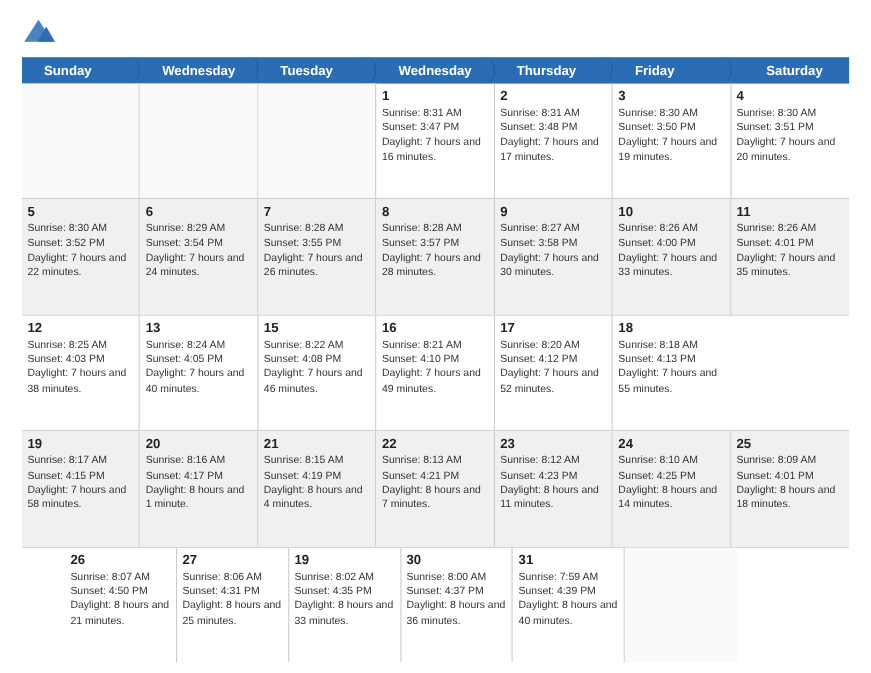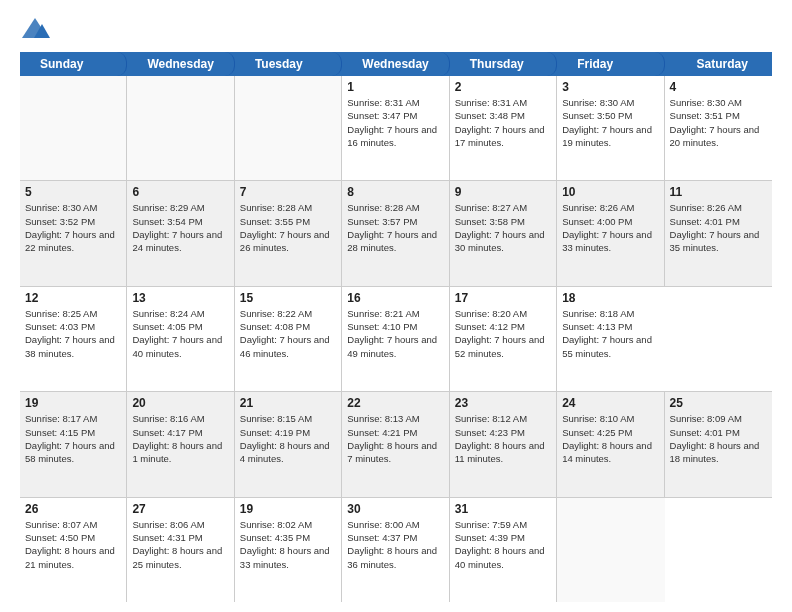--- a/index.html
+++ b/index.html
@@ -85,21 +85,21 @@
       flex: 1;
       display: flex;
       flex-direction: column;
     }
     .cal-week {
       flex: 1;
       display: grid;
       grid-template-columns: repeat(7, 1fr);
       border-bottom: 1px solid #ccc;
     }
-    .cal-week:last-child { border-bottom: none; }
+    .cal-week:last-child { border-bottom: none; margin-left: 39px; }
     .cal-cell {
       border-right: 1px solid #ccc;
       padding: 4px 5px;
       vertical-align: top;
       font-size: 10px;
       color: #333;
       min-height: 80px;
     }
     .cal-cell:last-child { border-right: none; }
     .cal-cell.empty { background: #f9f9f9; }

